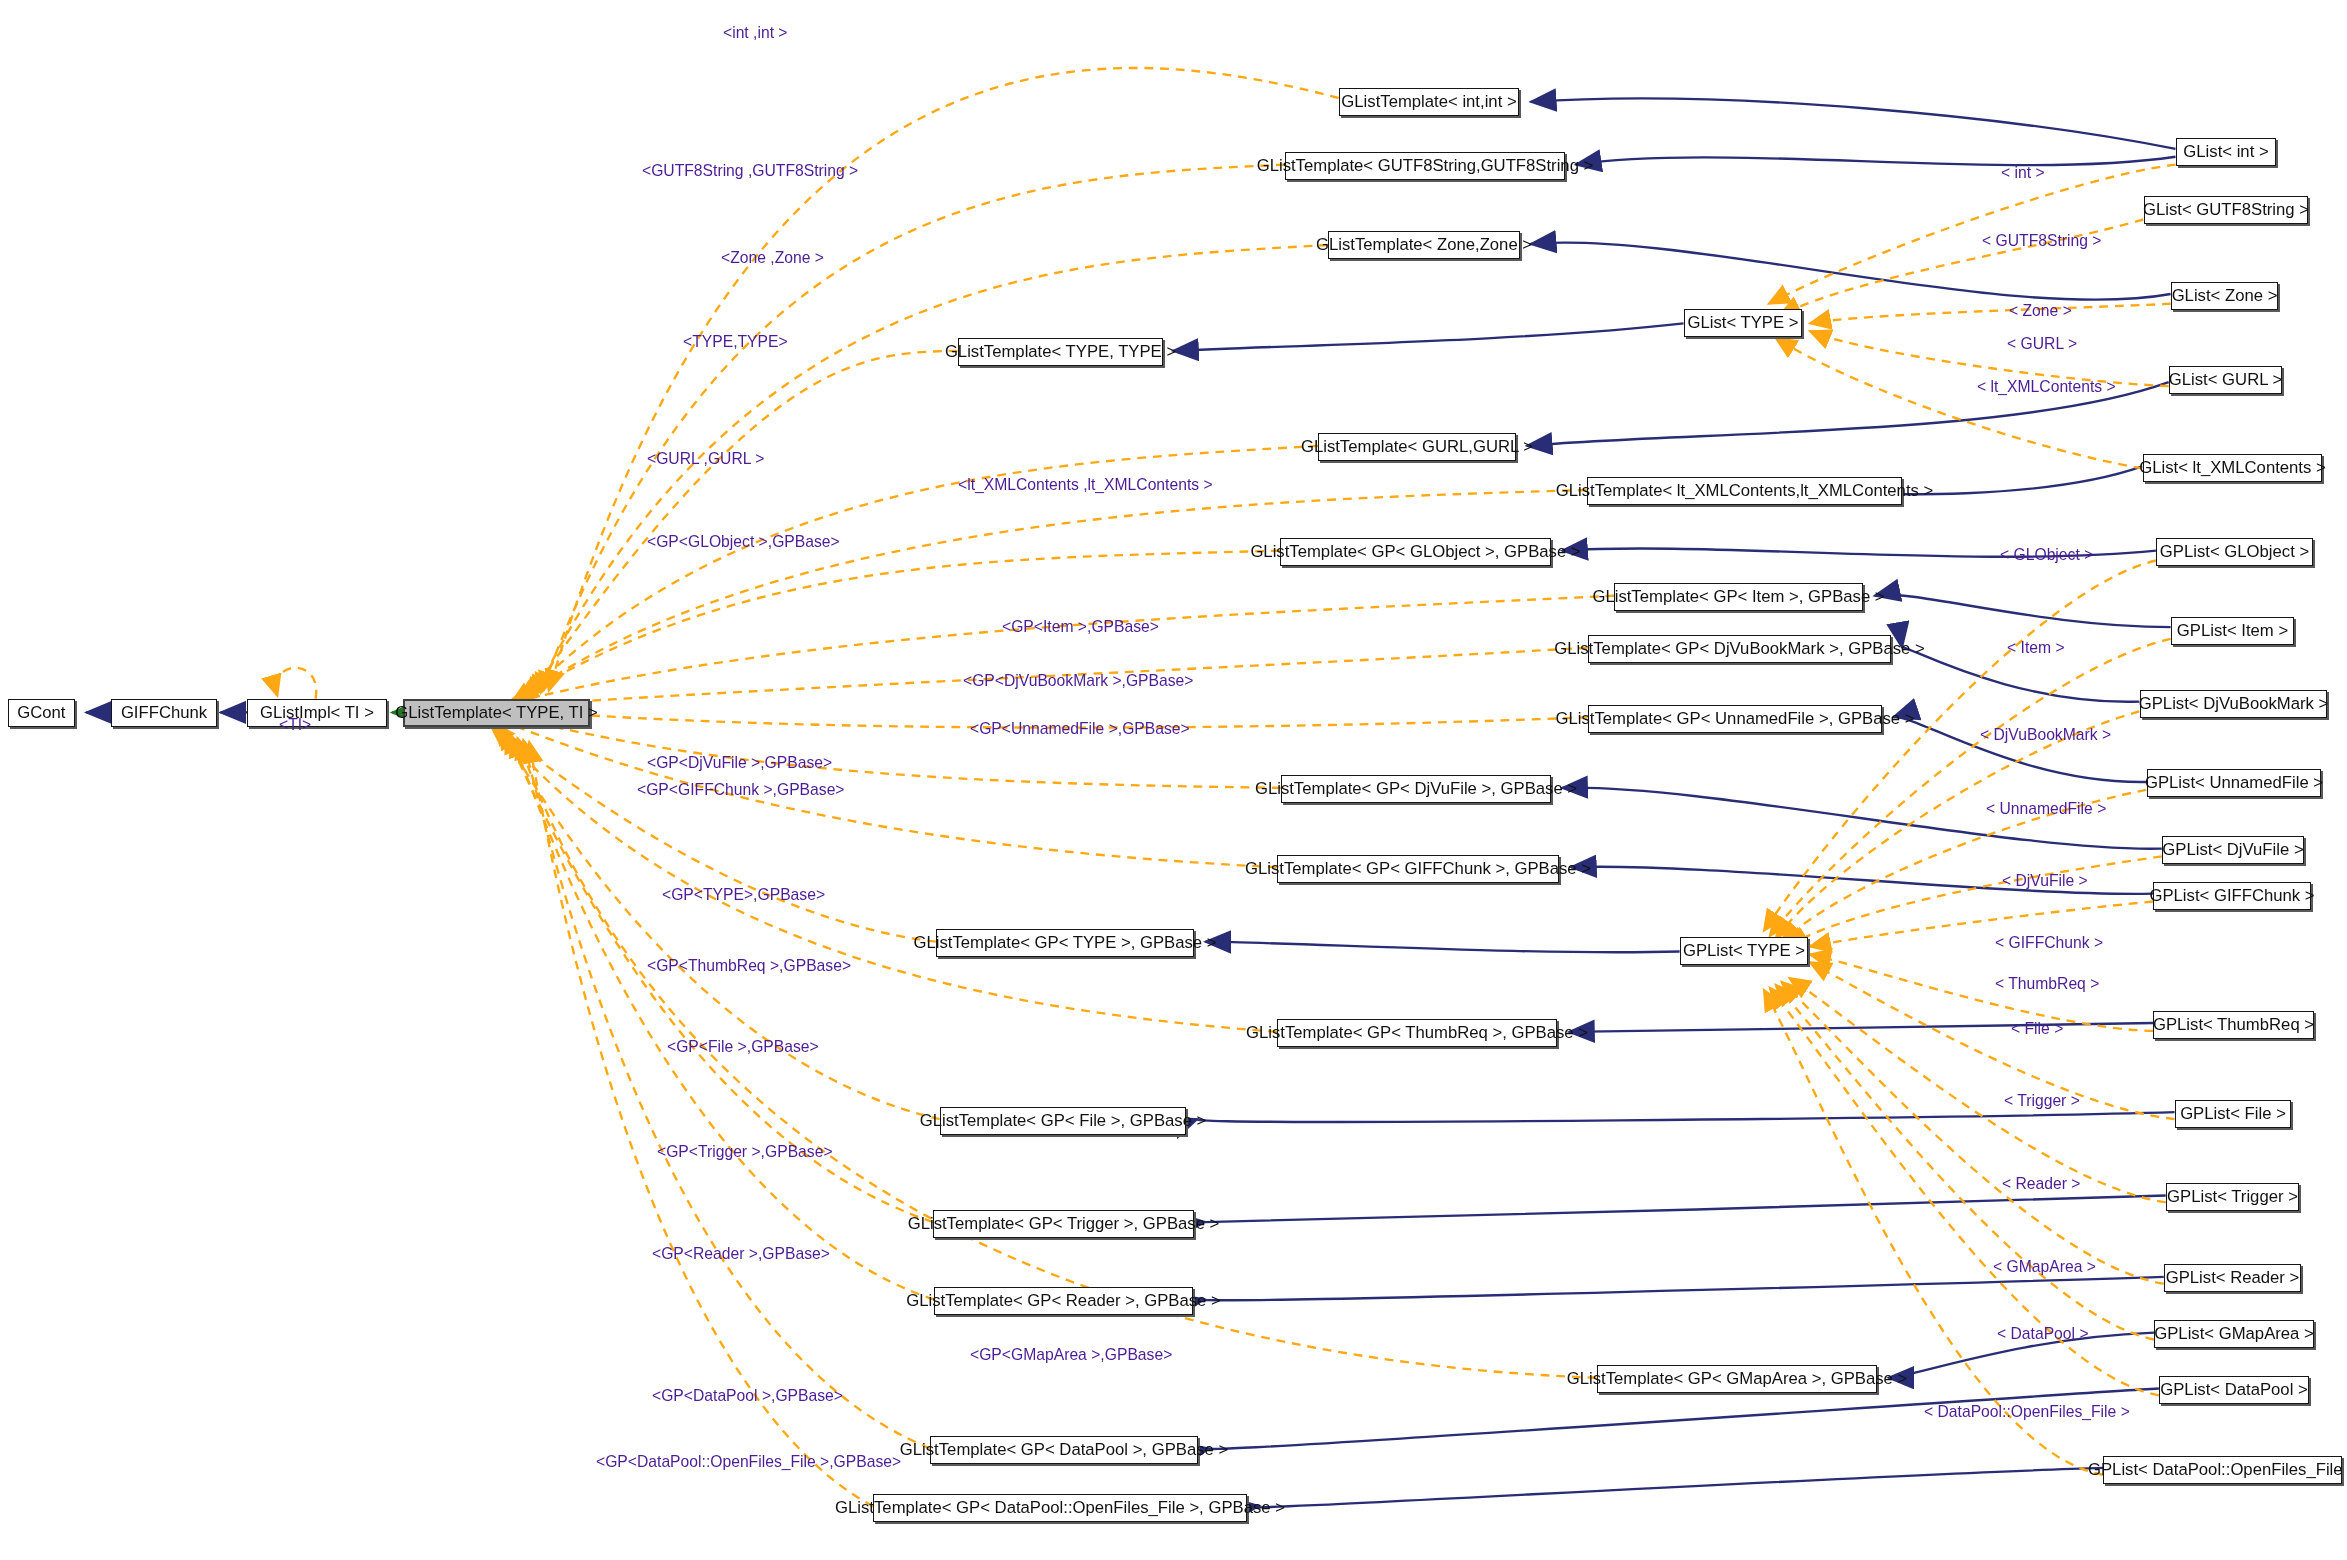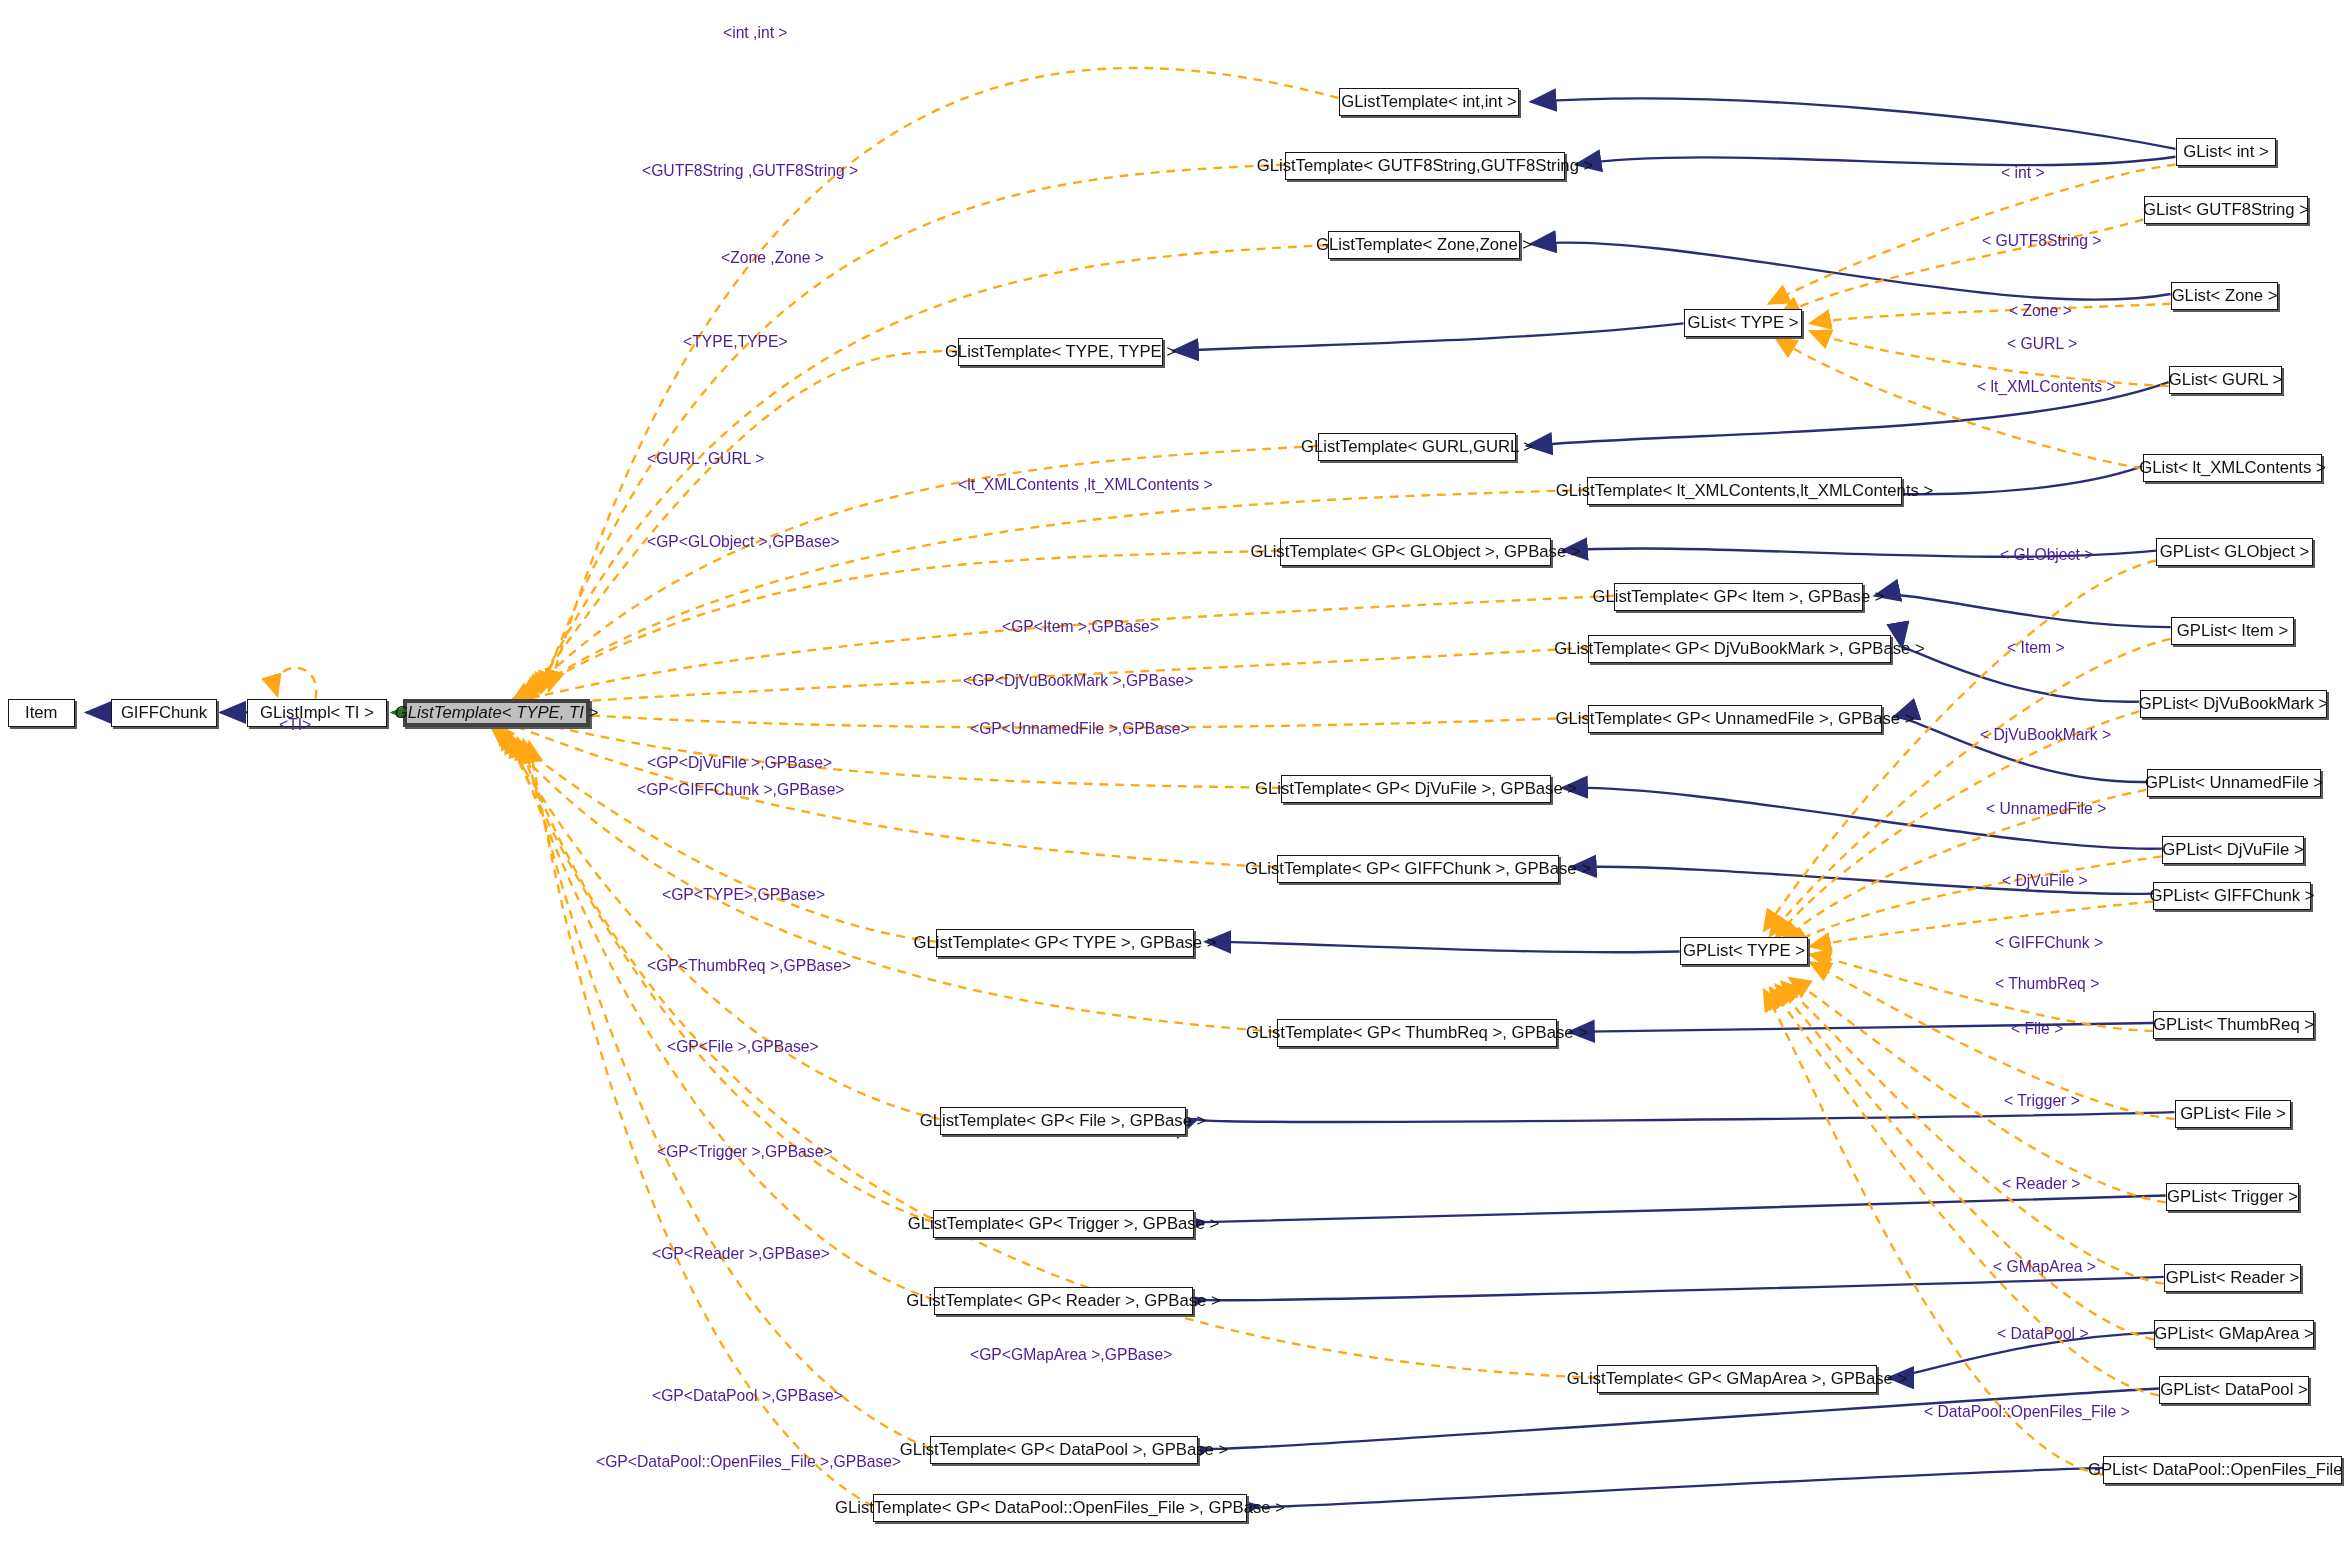--- a/index.html
+++ b/index.html
@@ -18,22 +18,21 @@
     display:flex;
     align-items:center;
     justify-content:center;
     padding:0 6.9px;
     height:28px;
     box-shadow:2px 2px 0 0 #5a5a5a;
     z-index:5;
   }
   .node.root{
     background:#bfbfbf;
-    border:4px solid #404040;
-    font-style:italic;
+    border:2px solid #404040;
   }
   .edge-label{
     position:absolute;
     font-size:15.7px;
     color:#4c1d95;
     white-space:nowrap;
     line-height:1;
     z-index:6;
     background:transparent;
   }
@@ -133,21 +132,21 @@
       <path d="M959,1142 C860,1120 680,1040 510,743"></path>
       <path d="M952,1247 C840,1210 670,1100 516,747"></path>
       <path d="M953,1326 C840,1290 670,1160 522,751"></path>
       <path d="M1629,1406 C1200,1390 700,1250 528,753"></path>
       <path d="M949,1478 C830,1430 660,1280 534,755"></path>
       <path d="M891,1537 C800,1490 640,1320 540,757"></path>
     </g>
   </svg>
 
   <div id="nodes">
-      <div class="node" style="left: 7.8px; top: 699px; width: 67px;">Item</div>
+      <div class="node" style="left: 7.8px; top: 699px; width: 67px;">GCont</div>
       <div class="node" style="left: 111px; top: 699px; width: 106px;">GIFFChunk</div>
       <div class="node" style="left: 247px; top: 699px; width: 140px;">GListImpl&lt; TI &gt;</div>
       <div class="node root" style="left: 403px; top: 699px; width: 187px;">GListTemplate&lt; TYPE, TI &gt;</div>
       <div class="node" style="left: 1339px; top: 88px; width: 180px;">GListTemplate&lt; int,int &gt;</div>
       <div class="node" style="left: 1285px; top: 152px; width: 280px;">GListTemplate&lt; GUTF8String,GUTF8String &gt;</div>
       <div class="node" style="left: 1328px; top: 231px; width: 192px;">GListTemplate&lt; Zone,Zone &gt;</div>
       <div class="node" style="left: 958px; top: 338px; width: 205px;">GListTemplate&lt; TYPE, TYPE &gt;</div>
       <div class="node" style="left: 1318px; top: 433px; width: 198px;">GListTemplate&lt; GURL,GURL &gt;</div>
       <div class="node" style="left: 1587px; top: 477px; width: 315px;">GListTemplate&lt; lt_XMLContents,lt_XMLContents &gt;</div>
       <div class="node" style="left: 1280px; top: 538px; width: 271px;">GListTemplate&lt; GP&lt; GLObject &gt;, GPBase &gt;</div>

